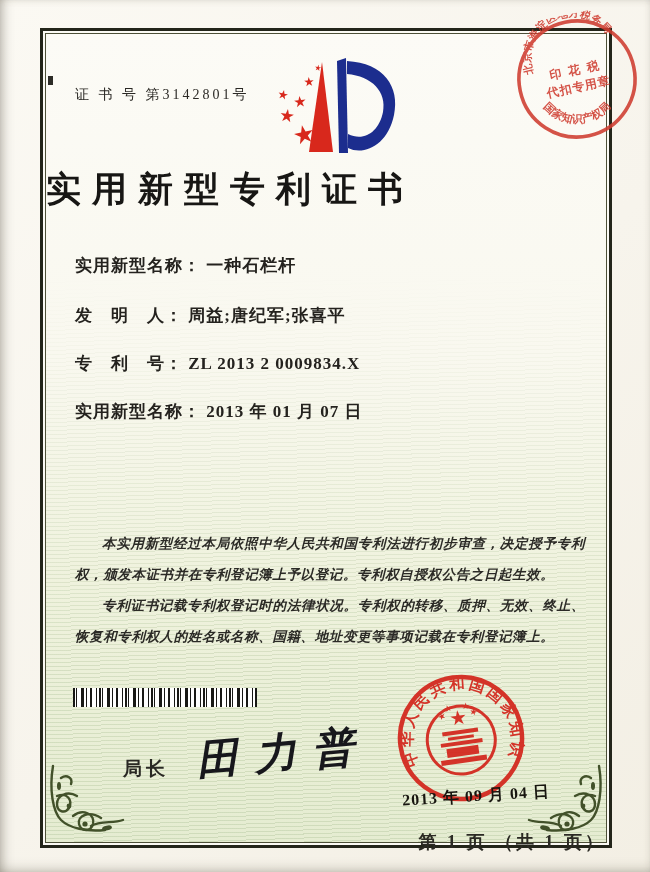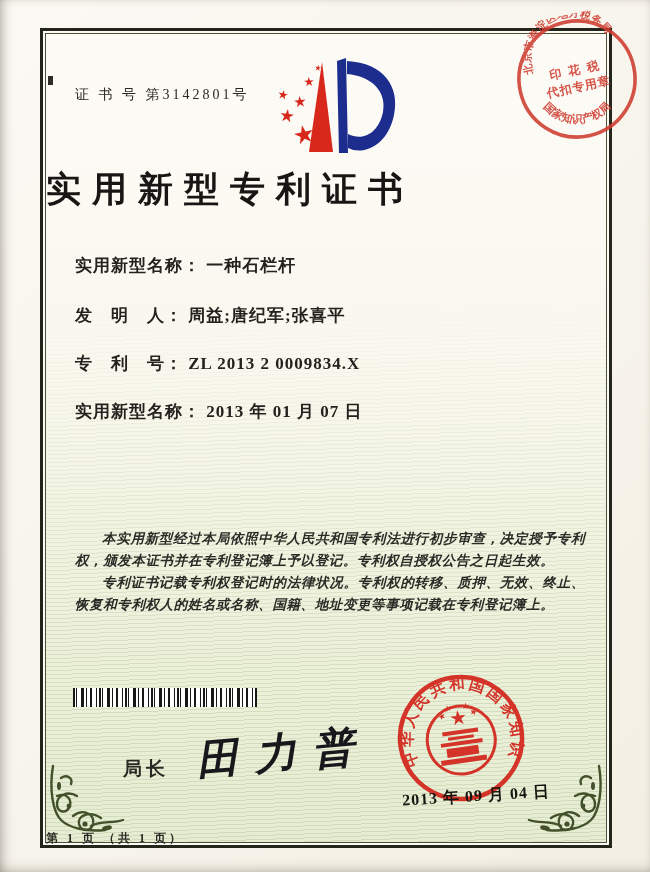--- a/index.html
+++ b/index.html
@@ -29,21 +29,21 @@
   .logo{position:absolute;left:214px;top:20px;width:140px;height:112px;}
   .title{position:absolute;left:0;top:132px;width:100%;text-align:left;
     font-size:35px;font-weight:700;letter-spacing:11px;color:#171614;}
   
   .field{position:absolute;left:29px;font-size:17px;font-weight:700;
     letter-spacing:1px;color:#24221e;white-space:nowrap;}
   .field .lbl{display:inline-block;min-width:100px;}
   .f0{top:220px}.f1{top:270px}.f2{top:318px}.f3{top:366px}.f4{top:413px}.f5{top:460px}
   
   .body-text{position:absolute;left:29px;top:494px;width:510px;
-    font-size:13.5px;line-height:22px;font-style:italic;font-weight:600;
+    font-size:13.5px;line-height:31px;font-style:italic;font-weight:600;
     letter-spacing:.6px;color:#2b2a26;text-align:justify;}
   .body-text p{margin:0;text-indent:2em;}
   
   .barcode{position:absolute;left:27px;top:654px;width:184px;height:19px;
     background:repeating-linear-gradient(90deg,
       #181815 0 2px,#fff 2px 3px,#181815 3px 4px,#fff 4px 8px,
       #181815 8px 11px,#fff 11px 13px,#181815 13px 14px,#fff 14px 17px,
       #181815 17px 19px,#fff 19px 23px,#181815 23px 24px,#fff 24px 26px);}
   
   .sig-role{position:absolute;left:77px;top:722px;font-size:19px;font-weight:700;
@@ -56,22 +56,22 @@
     transform:rotate(-12deg);opacity:.88;}
   .authority-seal{position:absolute;left:349px;top:638px;width:132px;height:132px;z-index:5;
     opacity:.93;}
   .issue-date{position:absolute;left:356px;top:752px;z-index:6;font-size:16px;
     font-weight:700;letter-spacing:1px;color:#17150f;transform:rotate(-3.5deg);
     white-space:nowrap;}
   
   .flourish{position:absolute;bottom:2px;width:84px;height:84px;}
   .flourish.left{left:1px;}
   .flourish.right{right:1px;transform:scaleX(-1);}
-  .footer{position:absolute;left:0;top:796px;width:100%;text-align:left;
-    font-size:12px;font-weight:700;letter-spacing:3px;color:#2b2a24;}
+  .footer{position:absolute;left:0;top:796px;width:100%;text-align:right;
+    font-size:18px;font-weight:700;letter-spacing:3px;color:#2b2a24;}
 </style>
 </head>
 <body>
 
 <div class="page">
 
   <div class="frame">
     <div class="frame-inner">
       <div class="guilloche"></div>
 

